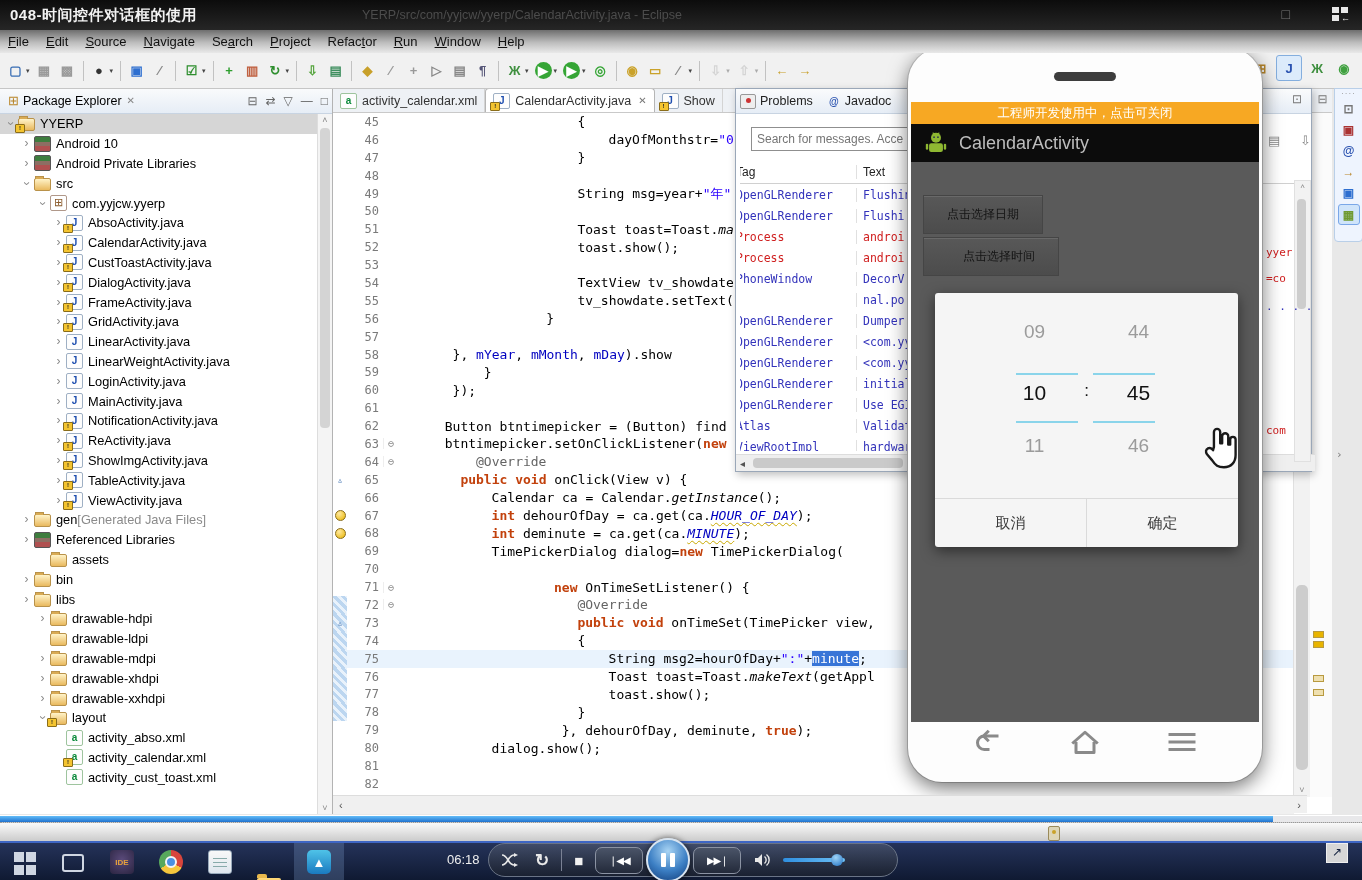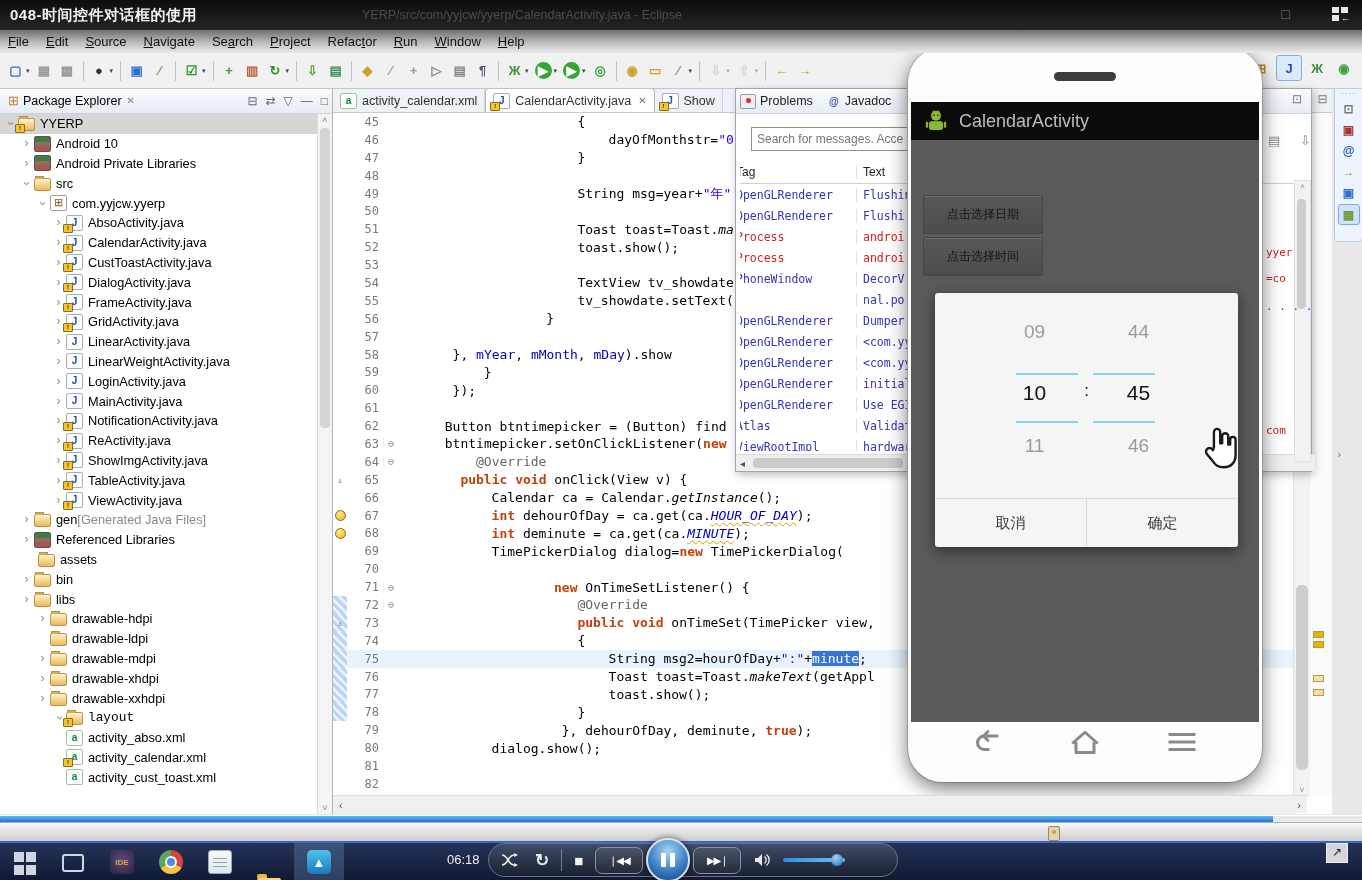--- a/index.html
+++ b/index.html
@@ -107,21 +107,21 @@
   .fv{width:20px;height:19px;display:flex;align-items:center;justify-content:center;font-size:12px;font-weight:bold;margin-top:2px;border-radius:3px;}
   .fv.sel{background:#cfe4fa;border:1px solid #7aa7e8;}
   
   #phone{position:absolute;left:908px;top:48px;width:354px;height:734px;background:#fdfdfd;border-radius:34px;box-shadow:0 6px 20px rgba(0,0,0,.55),0 0 0 1px #cfcfcf;z-index:20;}
   #speaker{position:absolute;left:146px;top:24px;width:62px;height:9px;border-radius:5px;background:#3d3d3d;}
   #screen{position:absolute;left:3px;top:54px;width:348px;height:620px;background:#5a5a5a;overflow:hidden;}
   #banner{height:22px;background:#f7a823;color:#fff;font-size:12.5px;display:flex;align-items:center;justify-content:center;}
   #actionbar{height:38px;background:#0c0c0c;display:flex;align-items:center;padding-left:12px;}
   #app-title{color:#bdbdbd;font-size:18px;margin-left:10px;}
   .abtn{position:absolute;left:12px;width:118px;height:37px;background:linear-gradient(180deg,#585858,#4c4c4c);border:1px solid #454545;box-shadow:inset 0 1px 0 #696969;color:#141414;font-size:12px;display:flex;align-items:center;justify-content:center;}
-  #btn-date{top:93px;} #btn-time{top:135px;}
+  #btn-date{top:93px;} #btn-time{top:135px;padding-left:16px;}
   #dialog{position:absolute;left:24px;top:191px;width:303px;height:254px;background:#f5f5f5;border-radius:3px;box-shadow:0 4px 14px rgba(0,0,0,.5);}
   .pick-row{position:absolute;width:100%;display:flex;justify-content:center;}
   .pick-cell{width:76px;text-align:center;}
   .pick-dim{color:#9b9b9b;font-size:19px;}
   .pick-sel{color:#111;font-size:21px;}
   .pick-colon{width:28px;text-align:center;color:#111;font-size:17px;}
   .pline{position:absolute;width:62px;height:2px;background:#8ad4ea;}
   #dlg-div{position:absolute;left:0;top:205px;width:100%;height:1px;background:#dadada;}
   #dlg-vdiv{position:absolute;left:151px;top:206px;width:1px;height:48px;background:#dadada;}
   .dlg-btn{position:absolute;top:206px;width:151px;height:48px;display:flex;align-items:center;justify-content:center;font-size:15px;color:#3a3a3a;}
@@ -429,21 +429,21 @@
           <span class="chev">›</span>
           <span class="ticn genfolder"></span>
           <span>gen</span>
           <span class="tsub"> [Generated Java Files]</span>
         </div>
         <div class="trow" style="padding-left: 20px;">
           <span class="chev">›</span>
           <span class="ticn lib"></span>
           <span>Referenced Libraries</span>
         </div>
-        <div class="trow" style="padding-left: 24px;">
+        <div class="trow" style="padding-left: 36px;">
           <span class="chev"></span>
           <span class="ticn folder"></span>
           <span>assets</span>
         </div>
         <div class="trow" style="padding-left: 20px;">
           <span class="chev">›</span>
           <span class="ticn binfolder"></span>
           <span>bin</span>
         </div>
         <div class="trow" style="padding-left: 20px;">
@@ -469,21 +469,21 @@
         <div class="trow" style="padding-left: 36px;">
           <span class="chev">›</span>
           <span class="ticn folder"></span>
           <span>drawable-xhdpi</span>
         </div>
         <div class="trow" style="padding-left: 36px;">
           <span class="chev">›</span>
           <span class="ticn folder"></span>
           <span>drawable-xxhdpi</span>
         </div>
-        <div class="trow" style="padding-left: 52px; font-family: Liberation Mono, monospace;">
+        <div class="trow" style="padding-left: 36px;">
           <span class="chev open">›</span>
           <span class="ticn folder">
             <span class="warnov">!</span>
           </span>
           <span>layout</span>
         </div>
         <div class="trow" style="padding-left: 52px;">
           <span class="chev"></span>
           <span class="ticn xml">a</span>
           <span>activity_abso.xml</span>
@@ -681,20 +681,21 @@
       <span class="fv" style="color: rgb(170, 51, 51);">▣</span>
       <span class="fv" style="color: rgb(42, 82, 176);">@</span>
       <span class="fv" style="color: rgb(184, 134, 42);">→</span>
       <span class="fv" style="color: rgb(46, 111, 208);">▣</span>
       <span class="fv sel" style="color: rgb(111, 154, 47);">▦</span>
     </div>
 
   <div id="phone">
     <div id="speaker"></div>
     <div id="screen">
+      <div id="banner">工程师开发使用中，点击可关闭</div>
       <div id="actionbar">
         <svg width="26" height="26" viewBox="0 0 24 24">
           <g fill="#8fb832">
             <circle cx="12" cy="7.2" r="4.6"></circle>
             <rect x="5.6" y="12.2" width="12.8" height="8" rx="2"></rect>
             <rect x="2.6" y="12.6" width="2.2" height="5.6" rx="1.1"></rect>
             <rect x="19.2" y="12.6" width="2.2" height="5.6" rx="1.1"></rect>
           </g>
           <line x1="9" y1="2.4" x2="10.2" y2="4.2" stroke="#8fb832" stroke-width="1"></line>
           <line x1="15" y1="2.4" x2="13.8" y2="4.2" stroke="#8fb832" stroke-width="1"></line>

